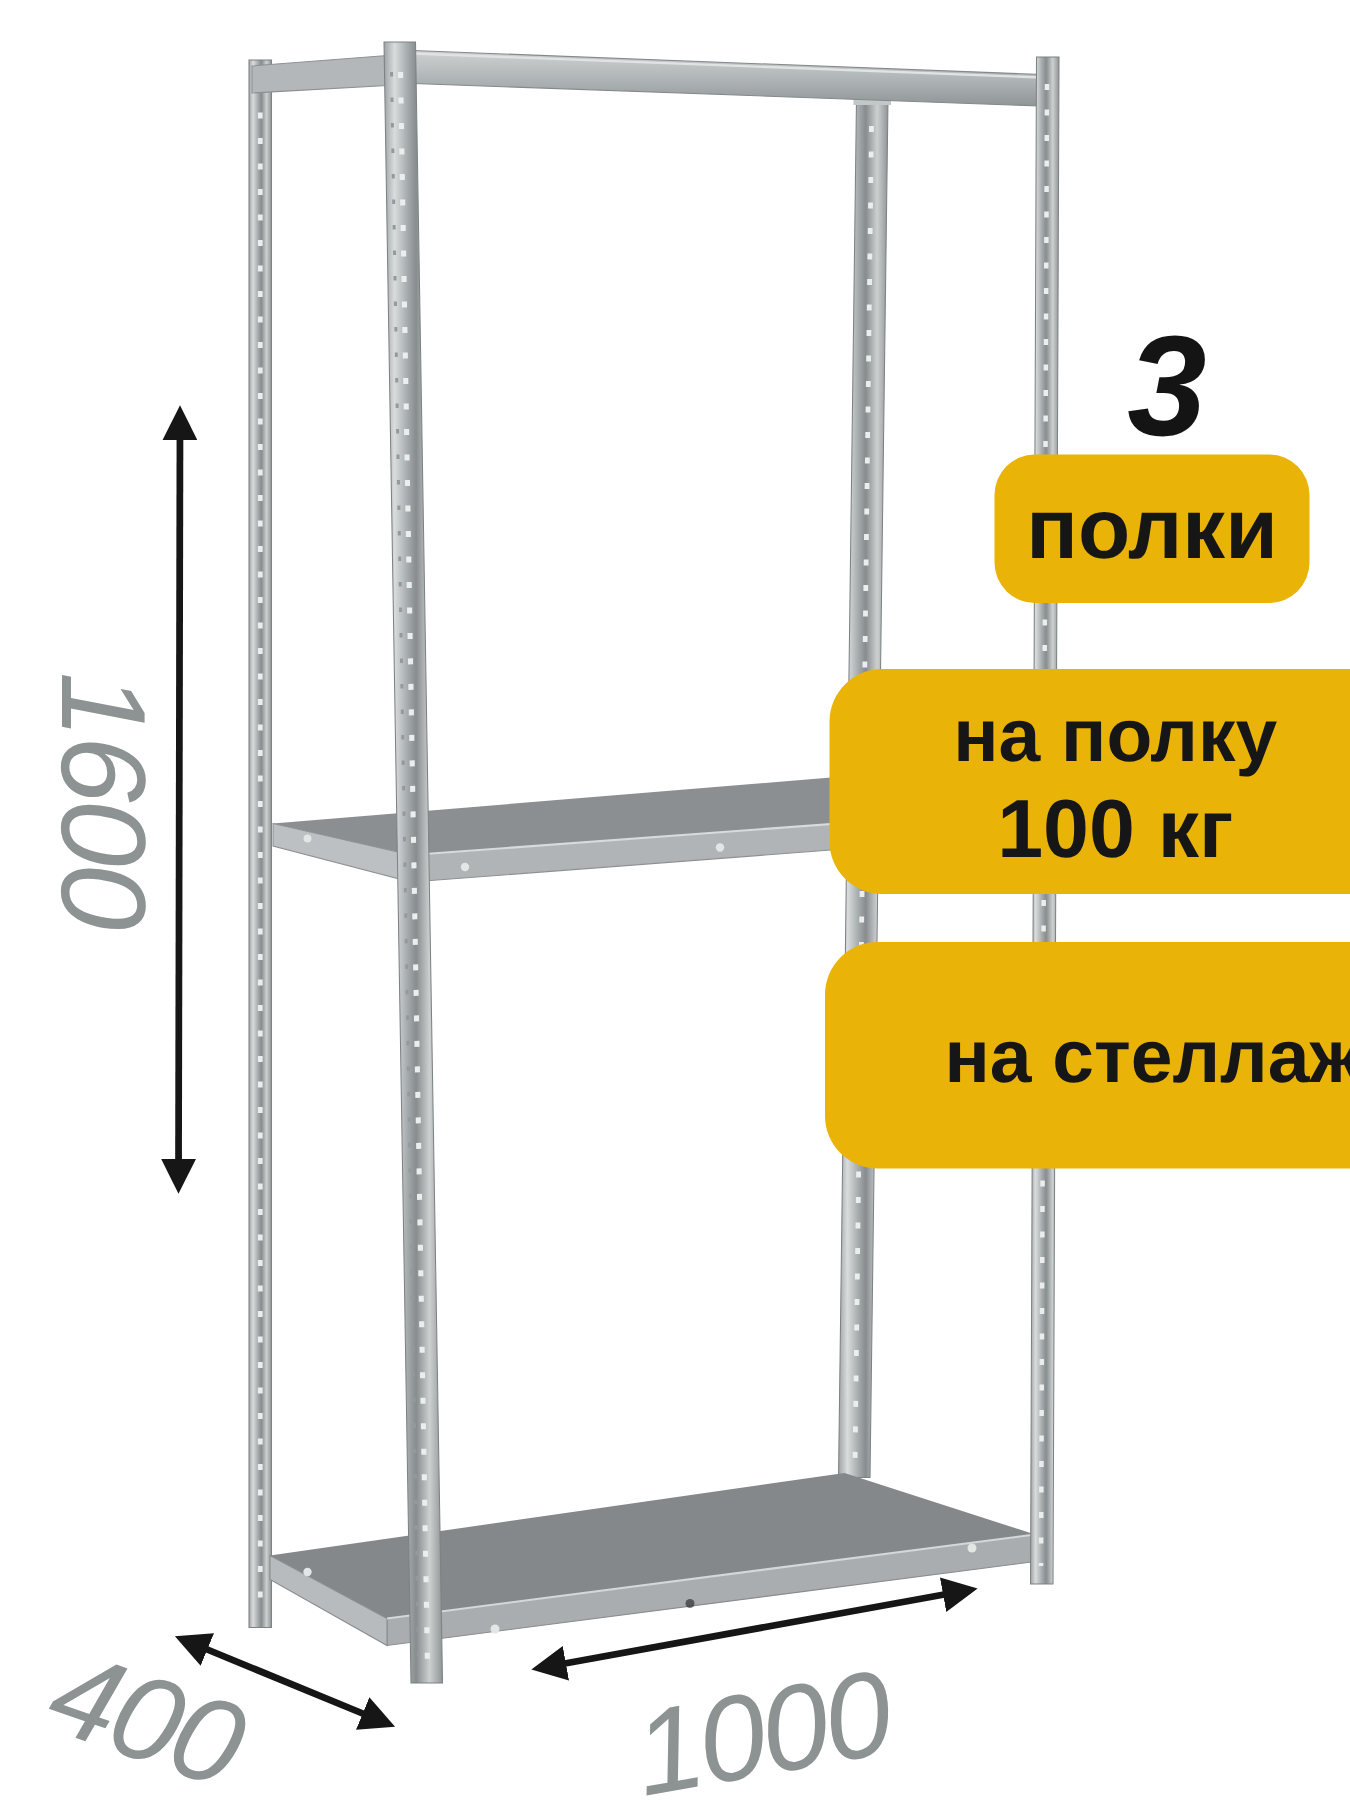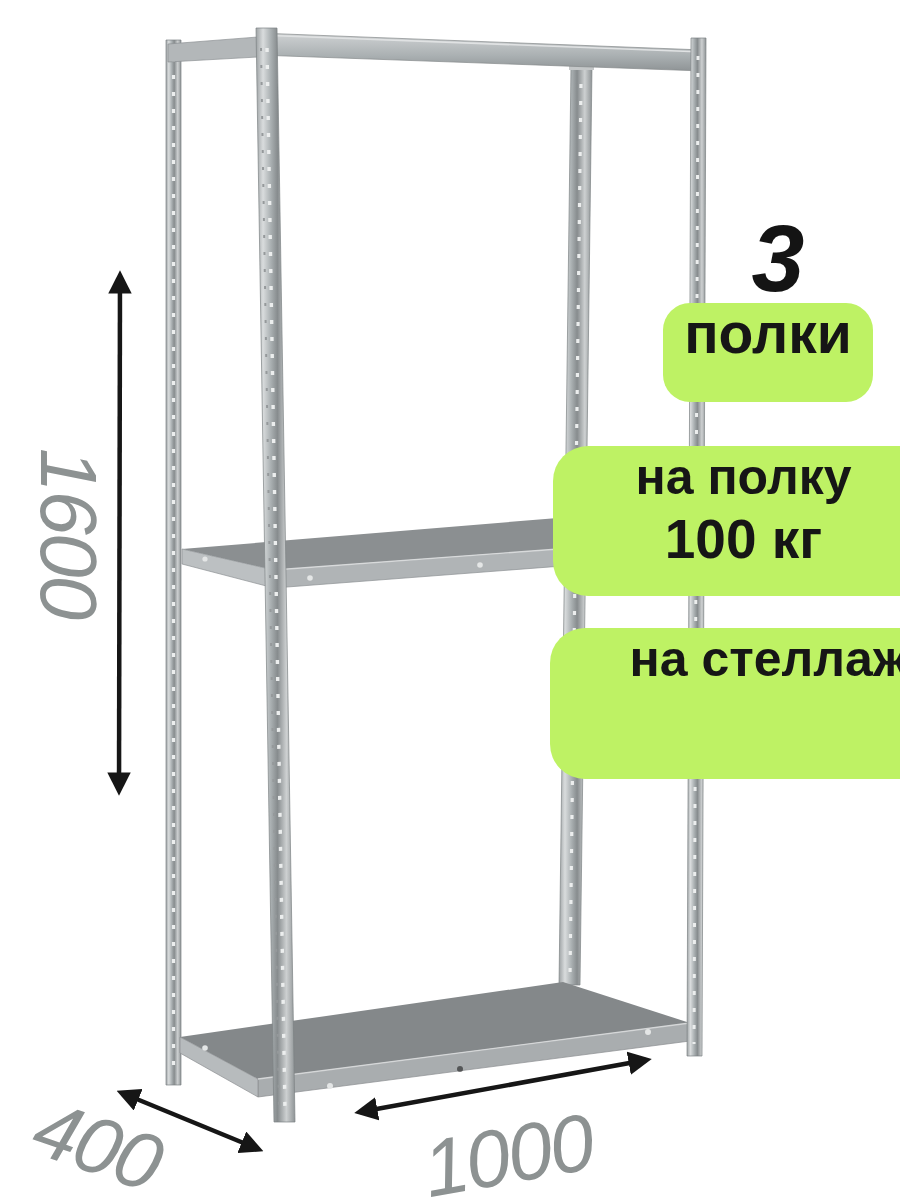--- a/index.html
+++ b/index.html
@@ -12,22 +12,22 @@
 
   
   .count-number{
     position:absolute;left:733px;top:208px;width:90px;height:100px;
     font-size:95px;line-height:100px;font-weight:700;font-style:italic;
     color:#141414;text-align:center;
   }
 
   
   .badge{
-    position:absolute;background:#bef264;color:#161616;
-    display:flex;flex-direction:column;align-items:center;
+    position:absolute;background:#eab308;color:#161616;
+    display:flex;flex-direction:column;align-items:center;justify-content:center;
     font-weight:700;text-align:center;
   }
   .badge-count{left:663px;top:303px;width:210px;height:99px;border-radius:27px;}
   .badge-count .l1{font-size:57px;line-height:60px;}
   .badge-shelf-load{left:553px;top:446px;width:381px;height:150px;border-radius:35px;}
   .badge-rack-load{left:550px;top:628px;width:384px;height:151px;border-radius:35px;padding-left:27px;}
   .badge .line1{font-size:50px;line-height:62px;}
   .badge .line2{font-size:55px;line-height:62px;}
 
   

